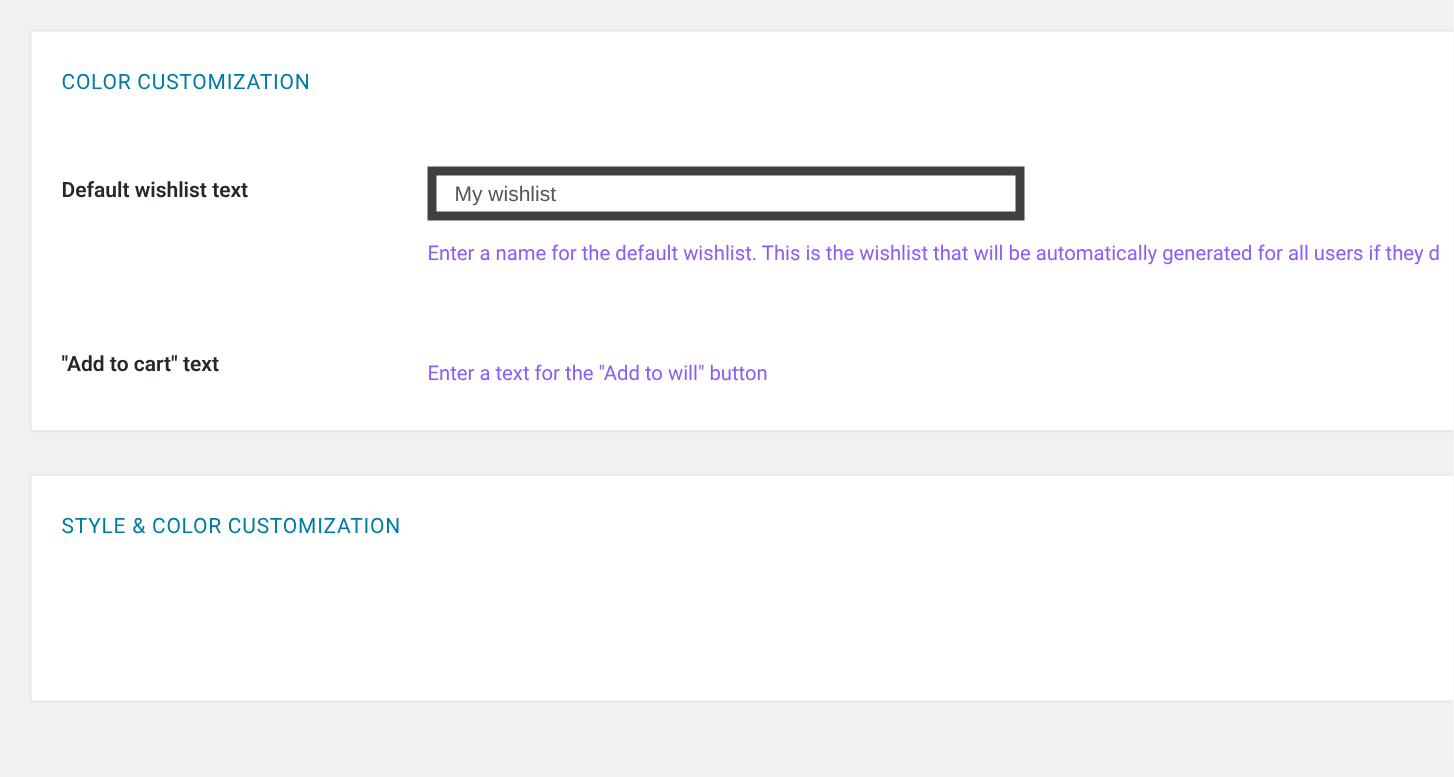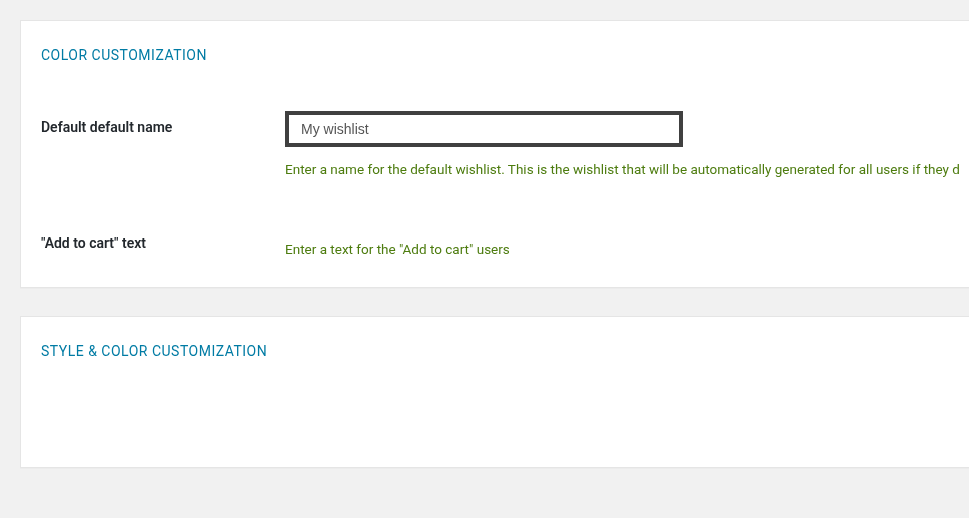--- a/index.html
+++ b/index.html
@@ -59,54 +59,54 @@
       height: 36px;
       padding: 6px 10px;
       font-size: 14px;
       color: #555;
       background: #ffffff;
       border: 1px solid #ddd;
       border-radius: 4px;
       outline: none;
     }
     .text-input.highlighted {
-      border: 4px solid #404040;
+      border: 6px solid #404040;
       border-radius: 0;
       padding-left: 12px;
     }
     .help-text {
       font-size: 13.5px;
-      color: #4d7c0f;
+      color: #8b5cf6;
       margin-top: 14px;
       white-space: nowrap;
     }
     .panel-style {
       padding-bottom: 60px;
     }
   </style>
 </head>
 <body>
 
 <div class="wrapper">
 
   <div class="panel">
     <h2 class="section-title">COLOR CUSTOMIZATION</h2>
 
     <div class="field-row">
-      <div class="field-label">Default default name</div>
+      <div class="field-label">Default wishlist text</div>
       <div class="field-control">
         <input type="text" class="text-input highlighted" value="My wishlist" style="">
         <div class="help-text">Enter a name for the default wishlist. This is the wishlist that will be automatically generated for all users if they d</div>
       </div>
     </div>
 
     <div class="field-row">
       <div class="field-label">"Add to cart" text</div>
       <div class="field-control">
-        <div class="help-text">Enter a text for the "Add to cart" users</div>
+        <div class="help-text">Enter a text for the "Add to will" button</div>
       </div>
     </div>
   </div>
 
   <div class="panel panel-style">
     <h2 class="section-title">STYLE &amp; COLOR CUSTOMIZATION</h2>
   </div>
 
 </div>
 

